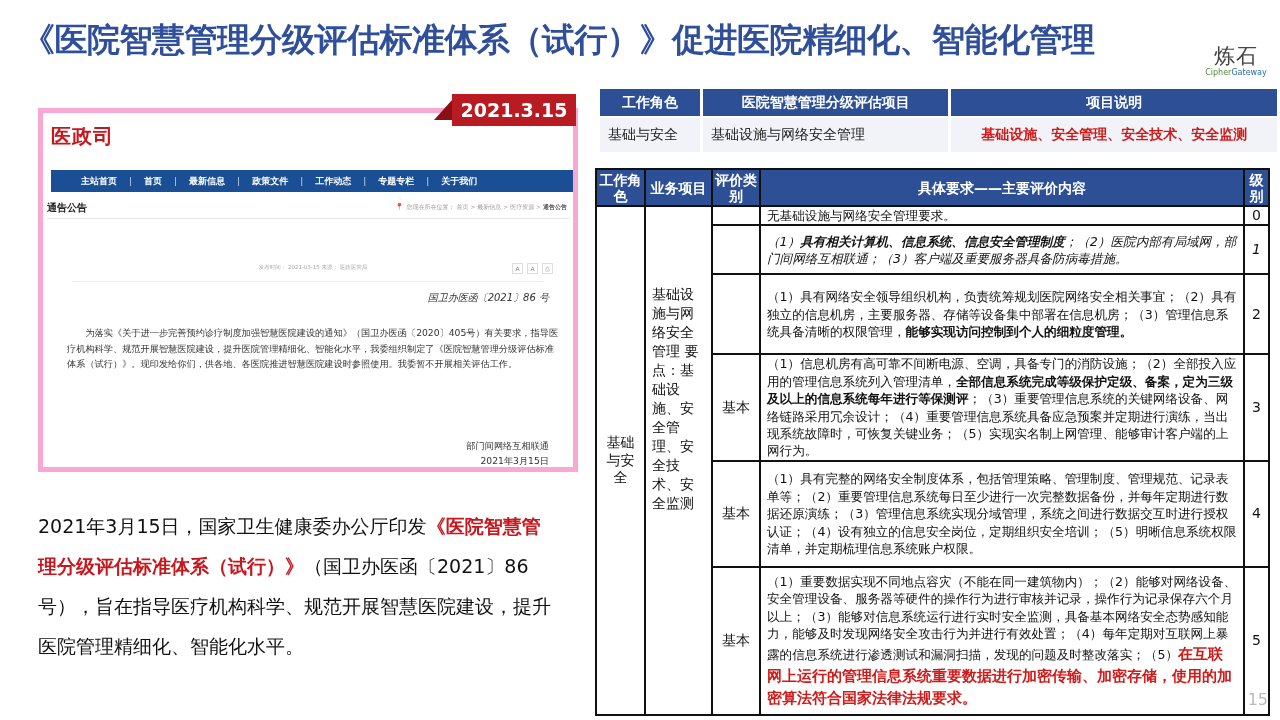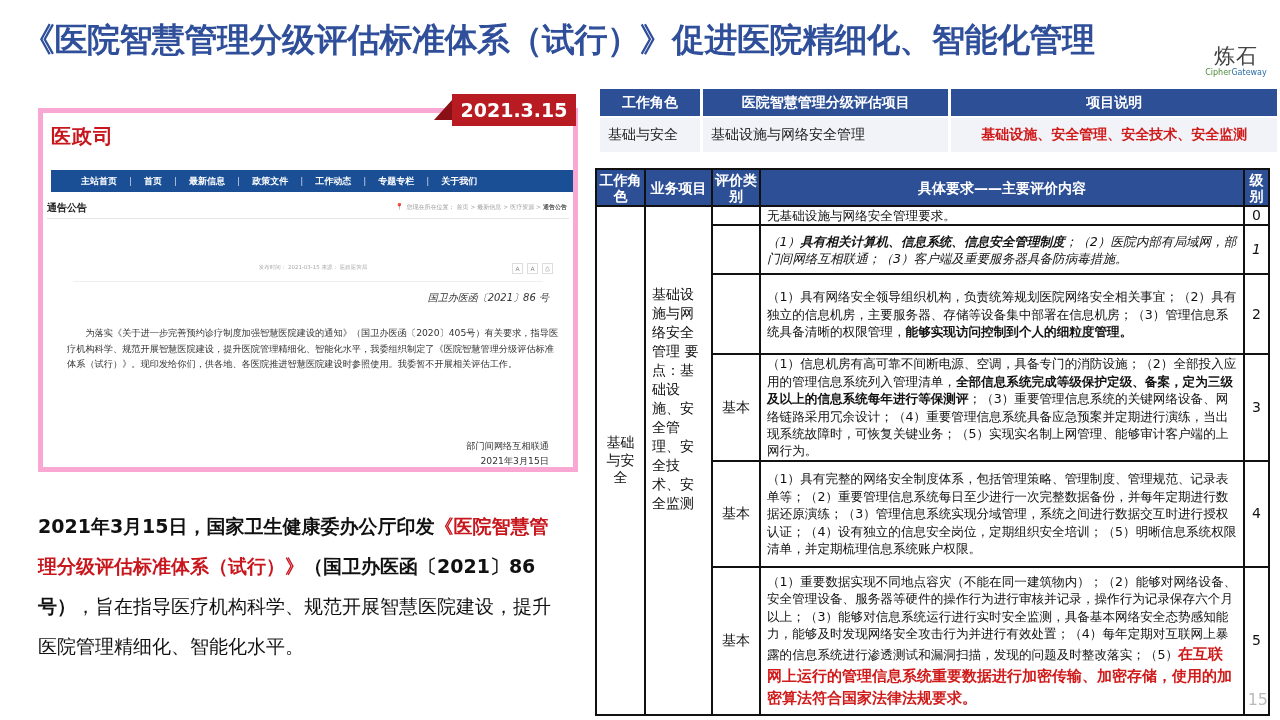--- a/index.html
+++ b/index.html
@@ -50,21 +50,21 @@
   }
   .date-ribbon::before {
     content: ""; position: absolute; left: -18px; top: 6px; width: 0; height: 0;
     border-right: 18px solid #8a1015; border-top: 20px solid transparent;
   }
 
   .summary {
     position: absolute; left: 38px; top: 506px; width: 520px;
     font-size: 19px; line-height: 40px; color: #111;
   }
-  .summary .b { font-weight: bold; margin-top: 12px; }
+  .summary .b { font-weight: normal; margin-top: 12px; }
   .summary .r { color: #c8161d; font-weight: bold; }
 
   
   .t1 { position: absolute; left: 597px; top: 87px; border-collapse: separate; border-spacing: 3px 2px; }
   .t1 th { background: #2c4f96; color: #fff; font-size: 14px; font-weight: bold; height: 27px; text-align: center; }
   .t1 td { background: #f1f3f8; font-size: 14px; height: 34px; padding: 0 8px; color: #222; }
   .t1 td.red { color: #d01b1b; font-weight: bold; text-align: center; }
 
   
   .t2 {

